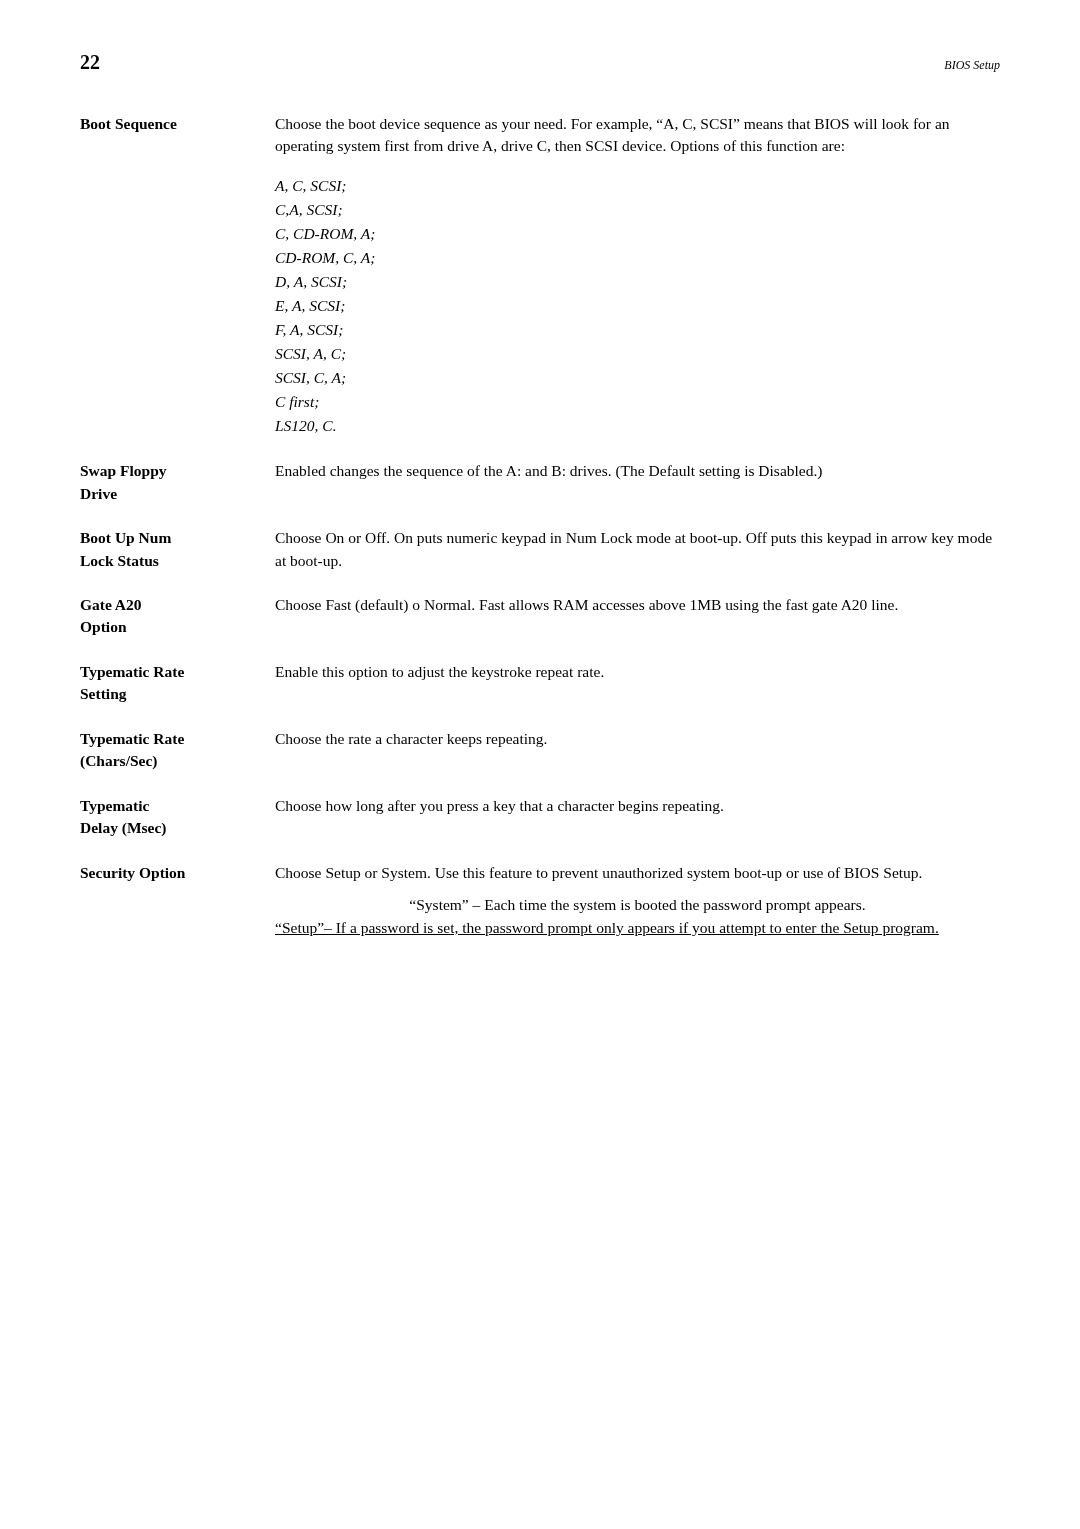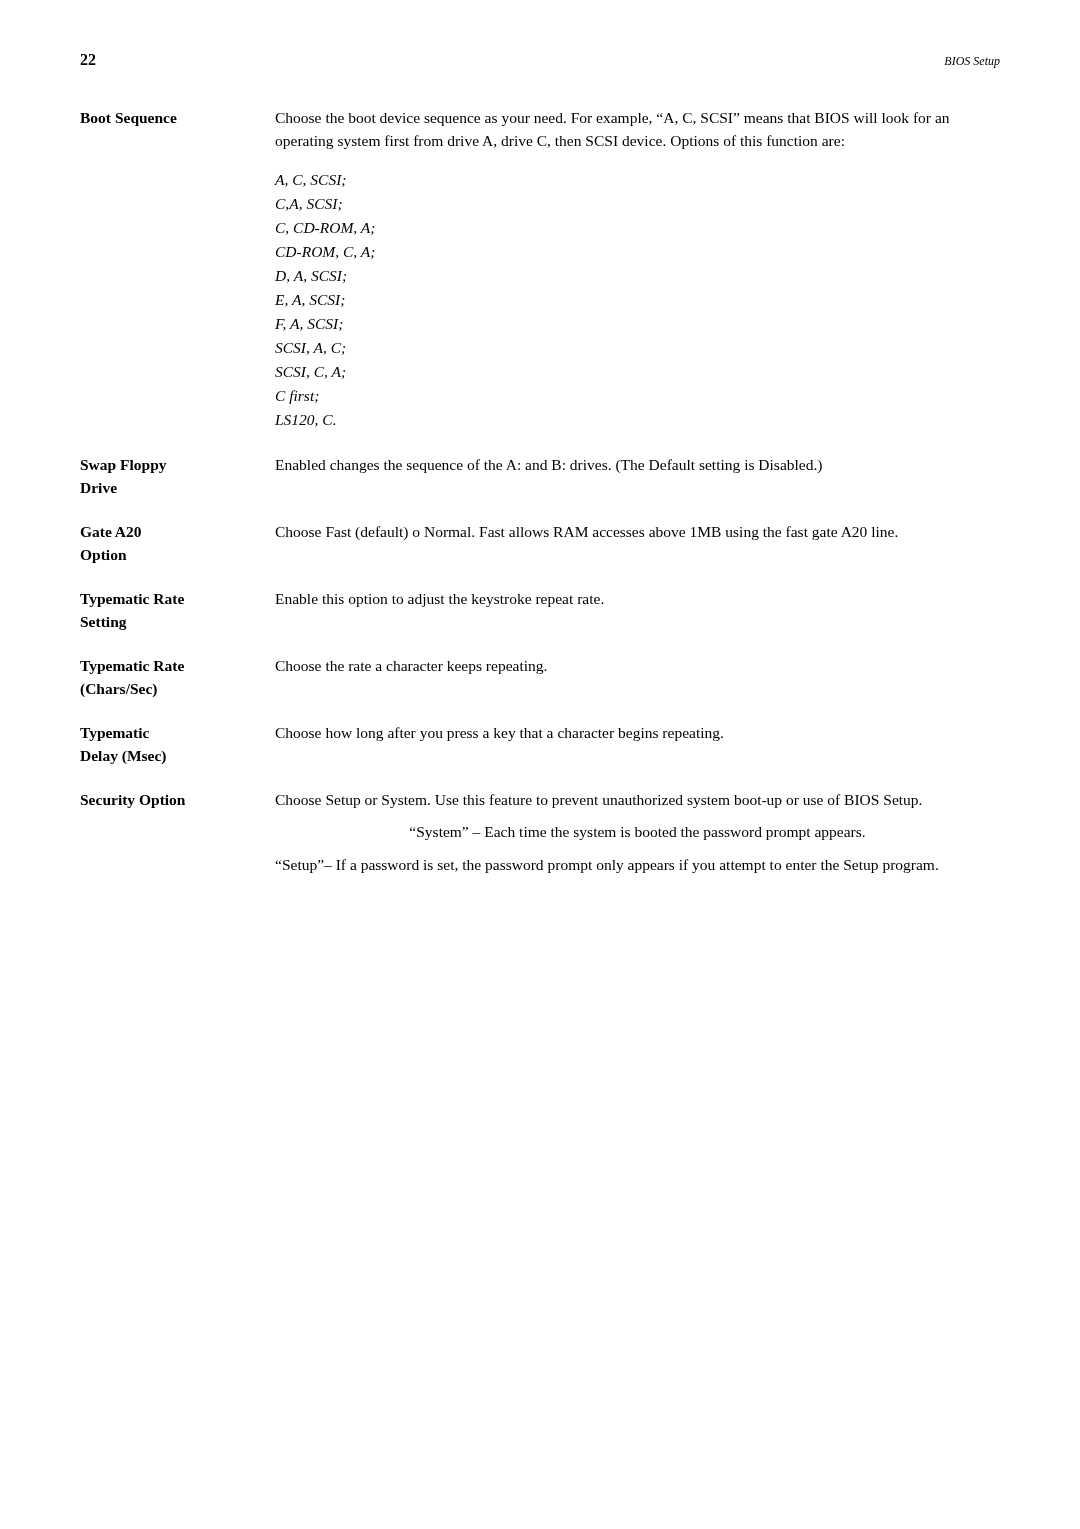--- a/index.html
+++ b/index.html
@@ -22,21 +22,21 @@
     .page-header {
       display: flex;
       justify-content: space-between;
       align-items: baseline;
       margin-bottom: 28px;
       border-bottom: none;
     }
 
     .page-number {
       font-weight: bold;
-      font-size: 16px;
+      font-size: 20px;
     }
 
     .page-title {
       font-style: italic;
       font-size: 12px;
       font-weight: normal;
     }
 
     .content-table {
       width: 100%;
@@ -97,20 +97,26 @@
           </div>
         </td>
       </tr>
       <tr>
         <td class="term">Swap Floppy<br>Drive</td>
         <td class="definition">
           <p>Enabled changes the sequence of the A: and B: drives. (The Default setting is Disabled.)</p>
         </td>
       </tr>
       <tr>
+        <td class="term">Boot Up Num<br>Lock Status</td>
+        <td class="definition">
+          <p>Choose On or Off. On puts numeric keypad in Num Lock mode at boot-up. Off puts this keypad in arrow key mode at boot-up.</p>
+        </td>
+      </tr>
+      <tr>
         <td class="term">Gate A20<br>Option</td>
         <td class="definition">
           <p>Choose Fast (default) o Normal. Fast allows RAM accesses above 1MB using the fast gate A20 line.</p>
         </td>
       </tr>
       <tr>
         <td class="term">Typematic Rate<br>Setting</td>
         <td class="definition">
           <p>Enable this option to adjust the keystroke repeat rate.</p>
         </td>
@@ -125,17 +131,17 @@
         <td class="term">Typematic<br>Delay (Msec)</td>
         <td class="definition">
           <p>Choose how long after you press a key that a character begins repeating.</p>
         </td>
       </tr>
       <tr>
         <td class="term">Security Option</td>
         <td class="definition">
           <p>Choose Setup or System. Use this feature to prevent unauthorized system boot-up or use of BIOS Setup.</p>
           <p style="margin-top: 10px; text-align: center;">“System” –  Each time the system is booted the password prompt appears.</p>
-          <p style="margin-top: 10px;">“Setup”–  If a password is set, the password prompt only appears if you attempt to enter the Setup program.</p>
+          <p style=" text-decoration: underline;">“Setup”–  If a password is set, the password prompt only appears if you attempt to enter the Setup program.</p>
         </td>
       </tr>
     </tbody>
 </table>
 
 </body></html>

